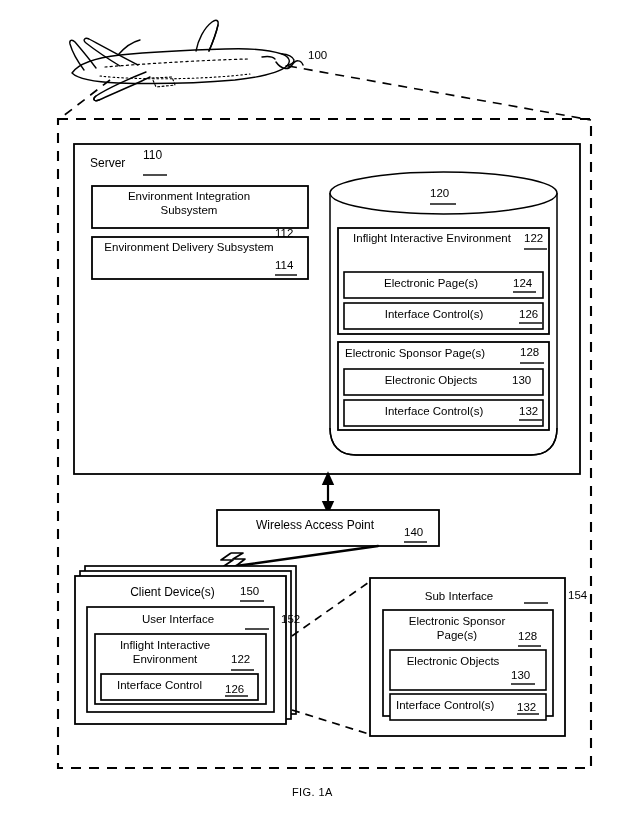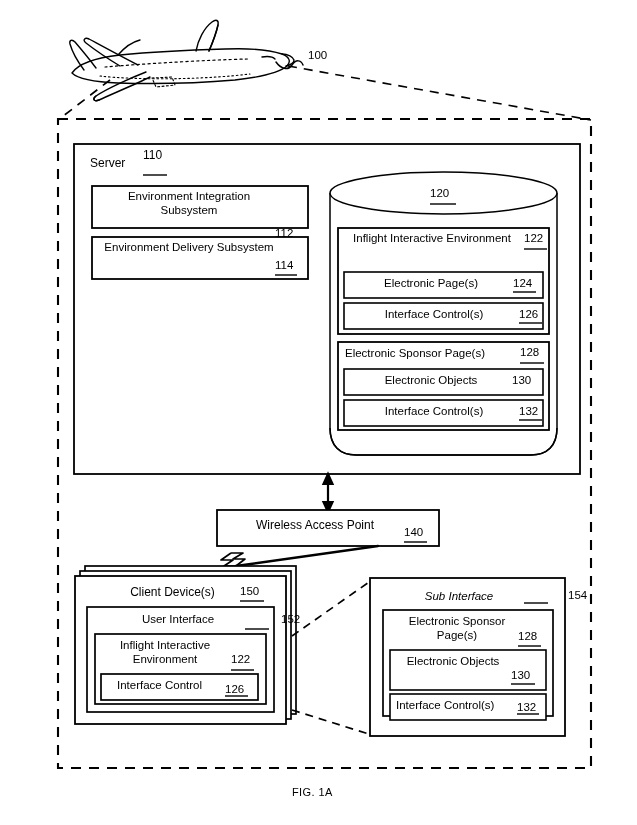--- a/index.html
+++ b/index.html
@@ -235,21 +235,21 @@
 
   <div class="lbl center" style="left:118px; top:613px; width:120px;">User Interface</div>
   <div class="ref" style="left:245px; top:613px;margin-left:36px;">152</div>
 
   <div class="lbl center" style="left:104px; top:639px; width:122px;">Inflight Interactive Environment</div>
   <div class="ref" style="left:231px; top:653px;">122</div>
 
   <div class="lbl" style="left:117px; top:679px;">Interface Control</div>
   <div class="ref" style="left:225px; top:683px;">126</div>
 
-  <div class="lbl center" style="left:400px; top:590px; width:118px;font-style:italic;">Sub Interface</div>
+  <div class="lbl center" style="left:400px; top:590px; width:118px;">Sub Interface</div>
   <div class="ref" style="left:524px; top:589px;margin-left:44px;">154</div>
 
   <div class="lbl center" style="left:396px; top:615px; width:122px;">Electronic Sponsor Page(s)</div>
   <div class="ref" style="left:518px; top:630px;">128</div>
 
   <div class="lbl center" style="left:398px; top:655px; width:110px;">Electronic Objects</div>
   <div class="ref" style="left:511px; top:669px;">130</div>
 
   <div class="lbl" style="left:396px; top:699px;">Interface Control(s)</div>
   <div class="ref" style="left:517px; top:701px;">132</div>

